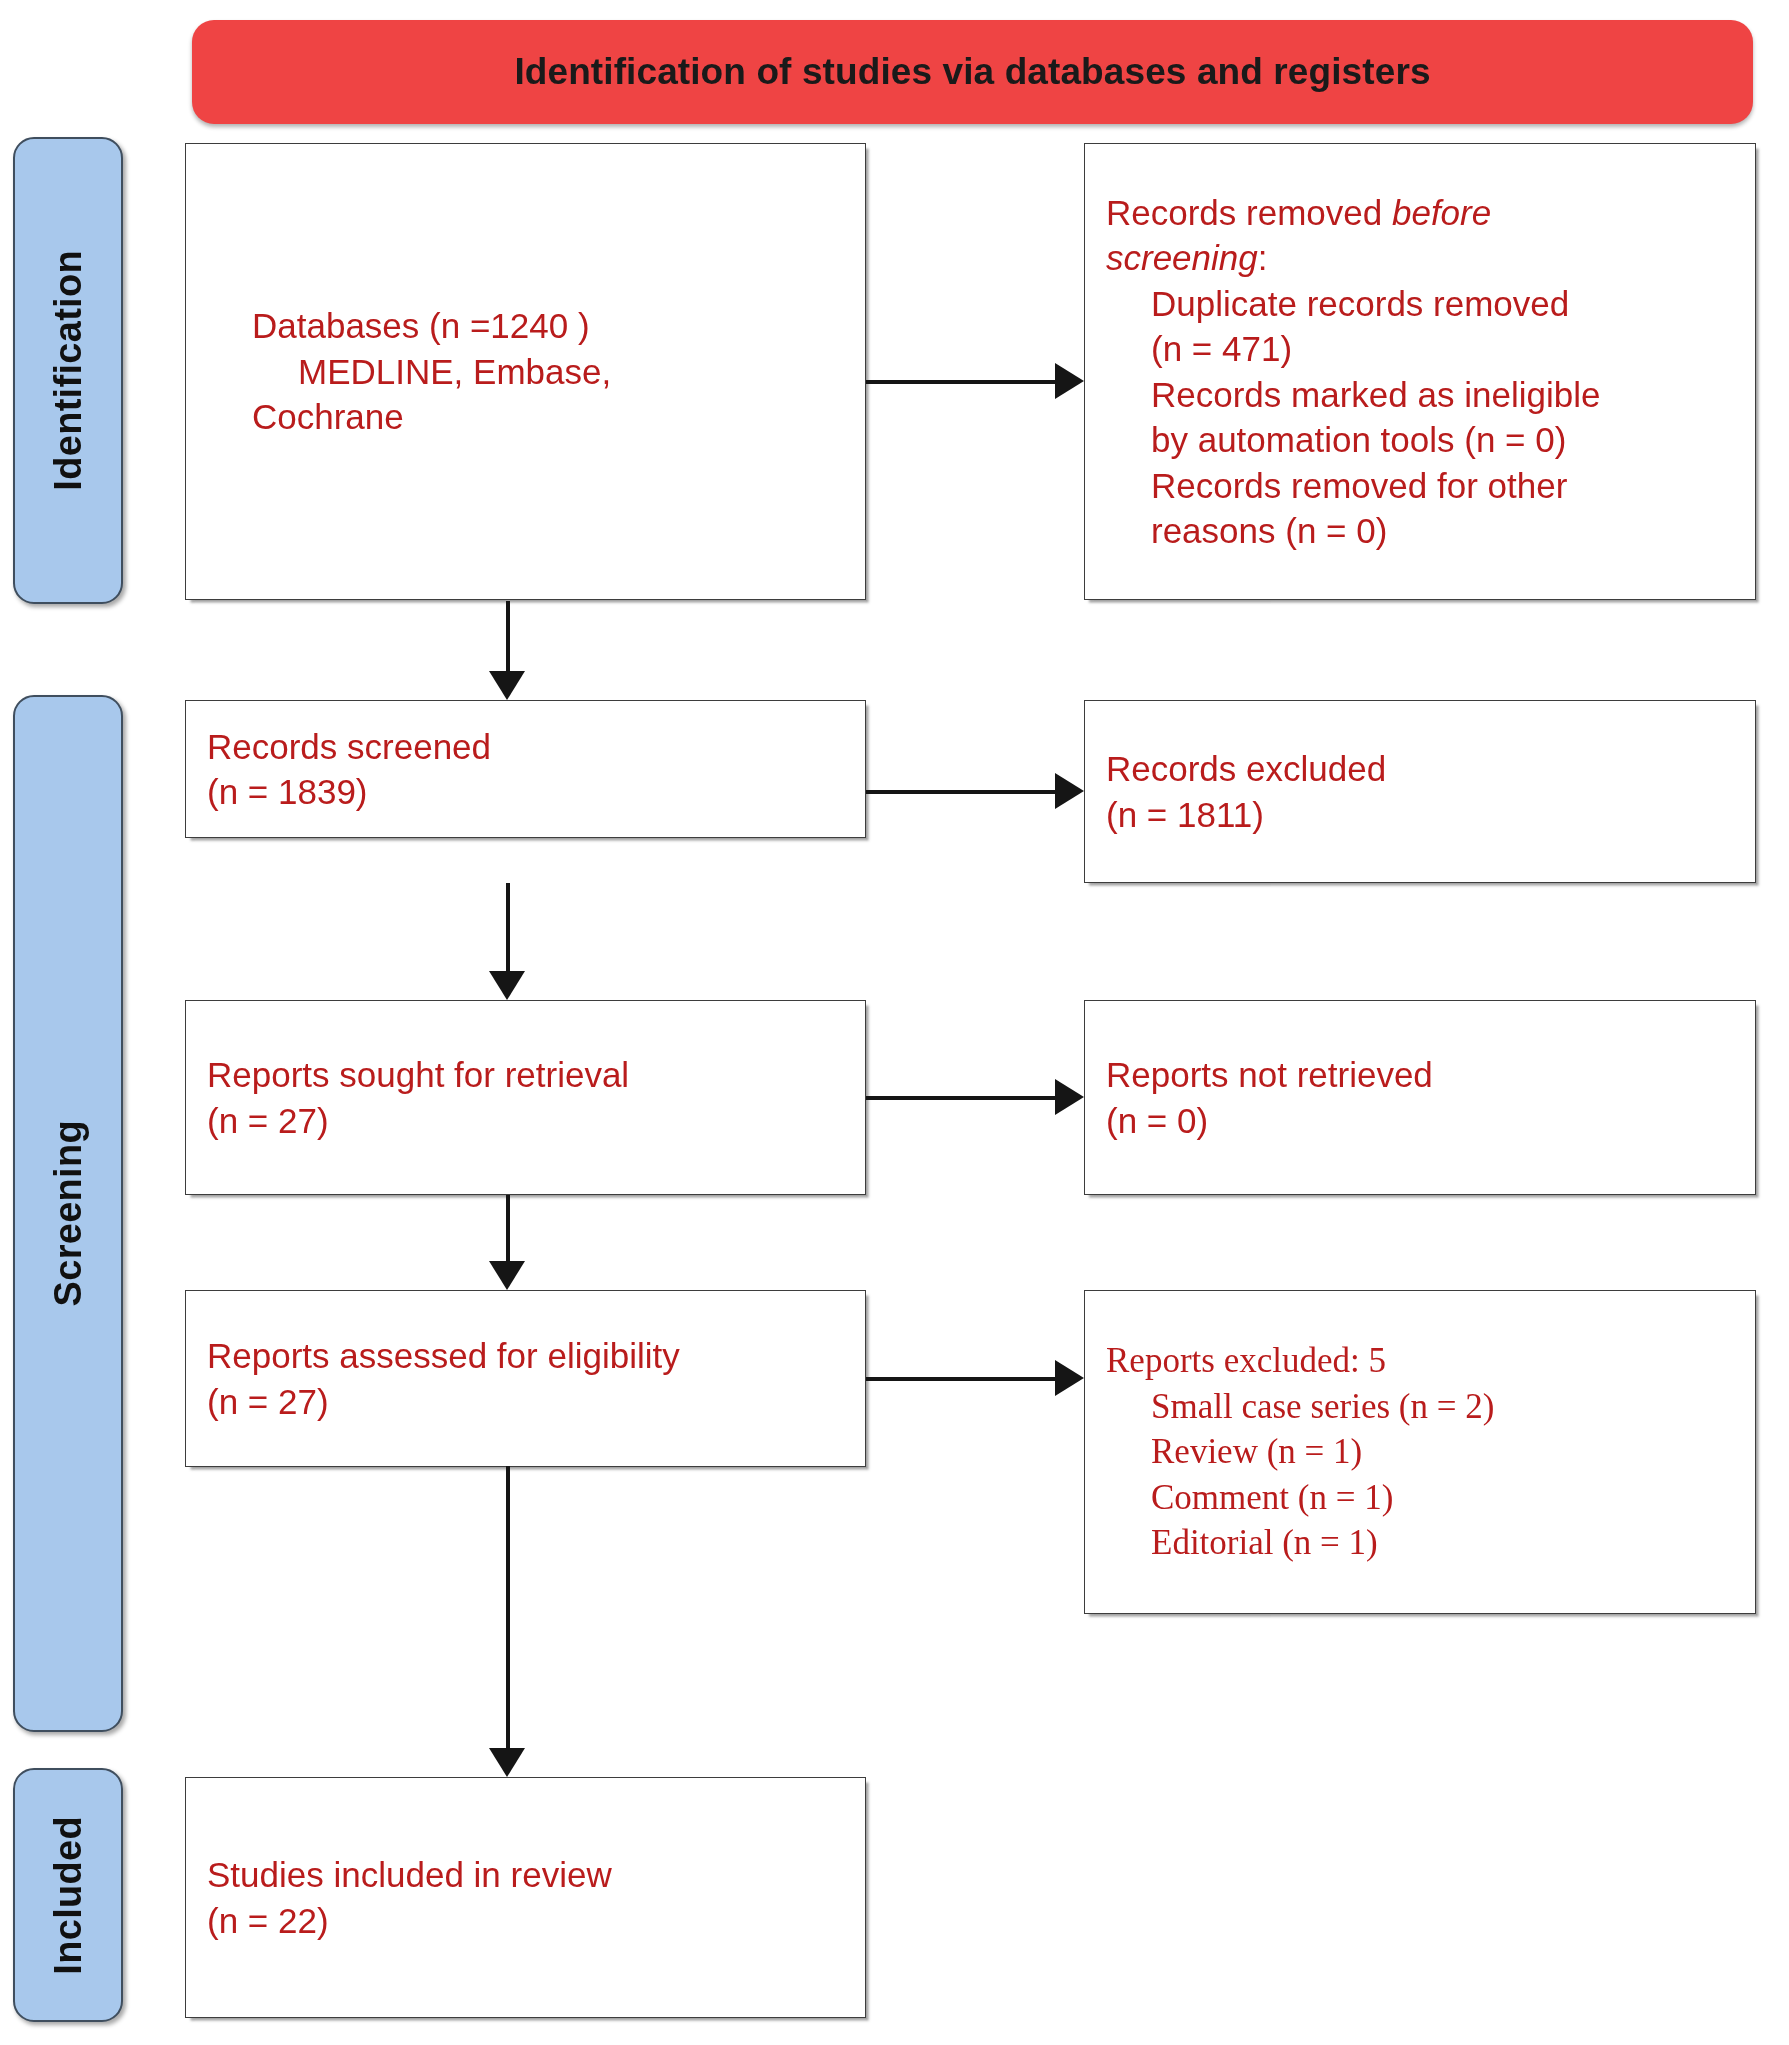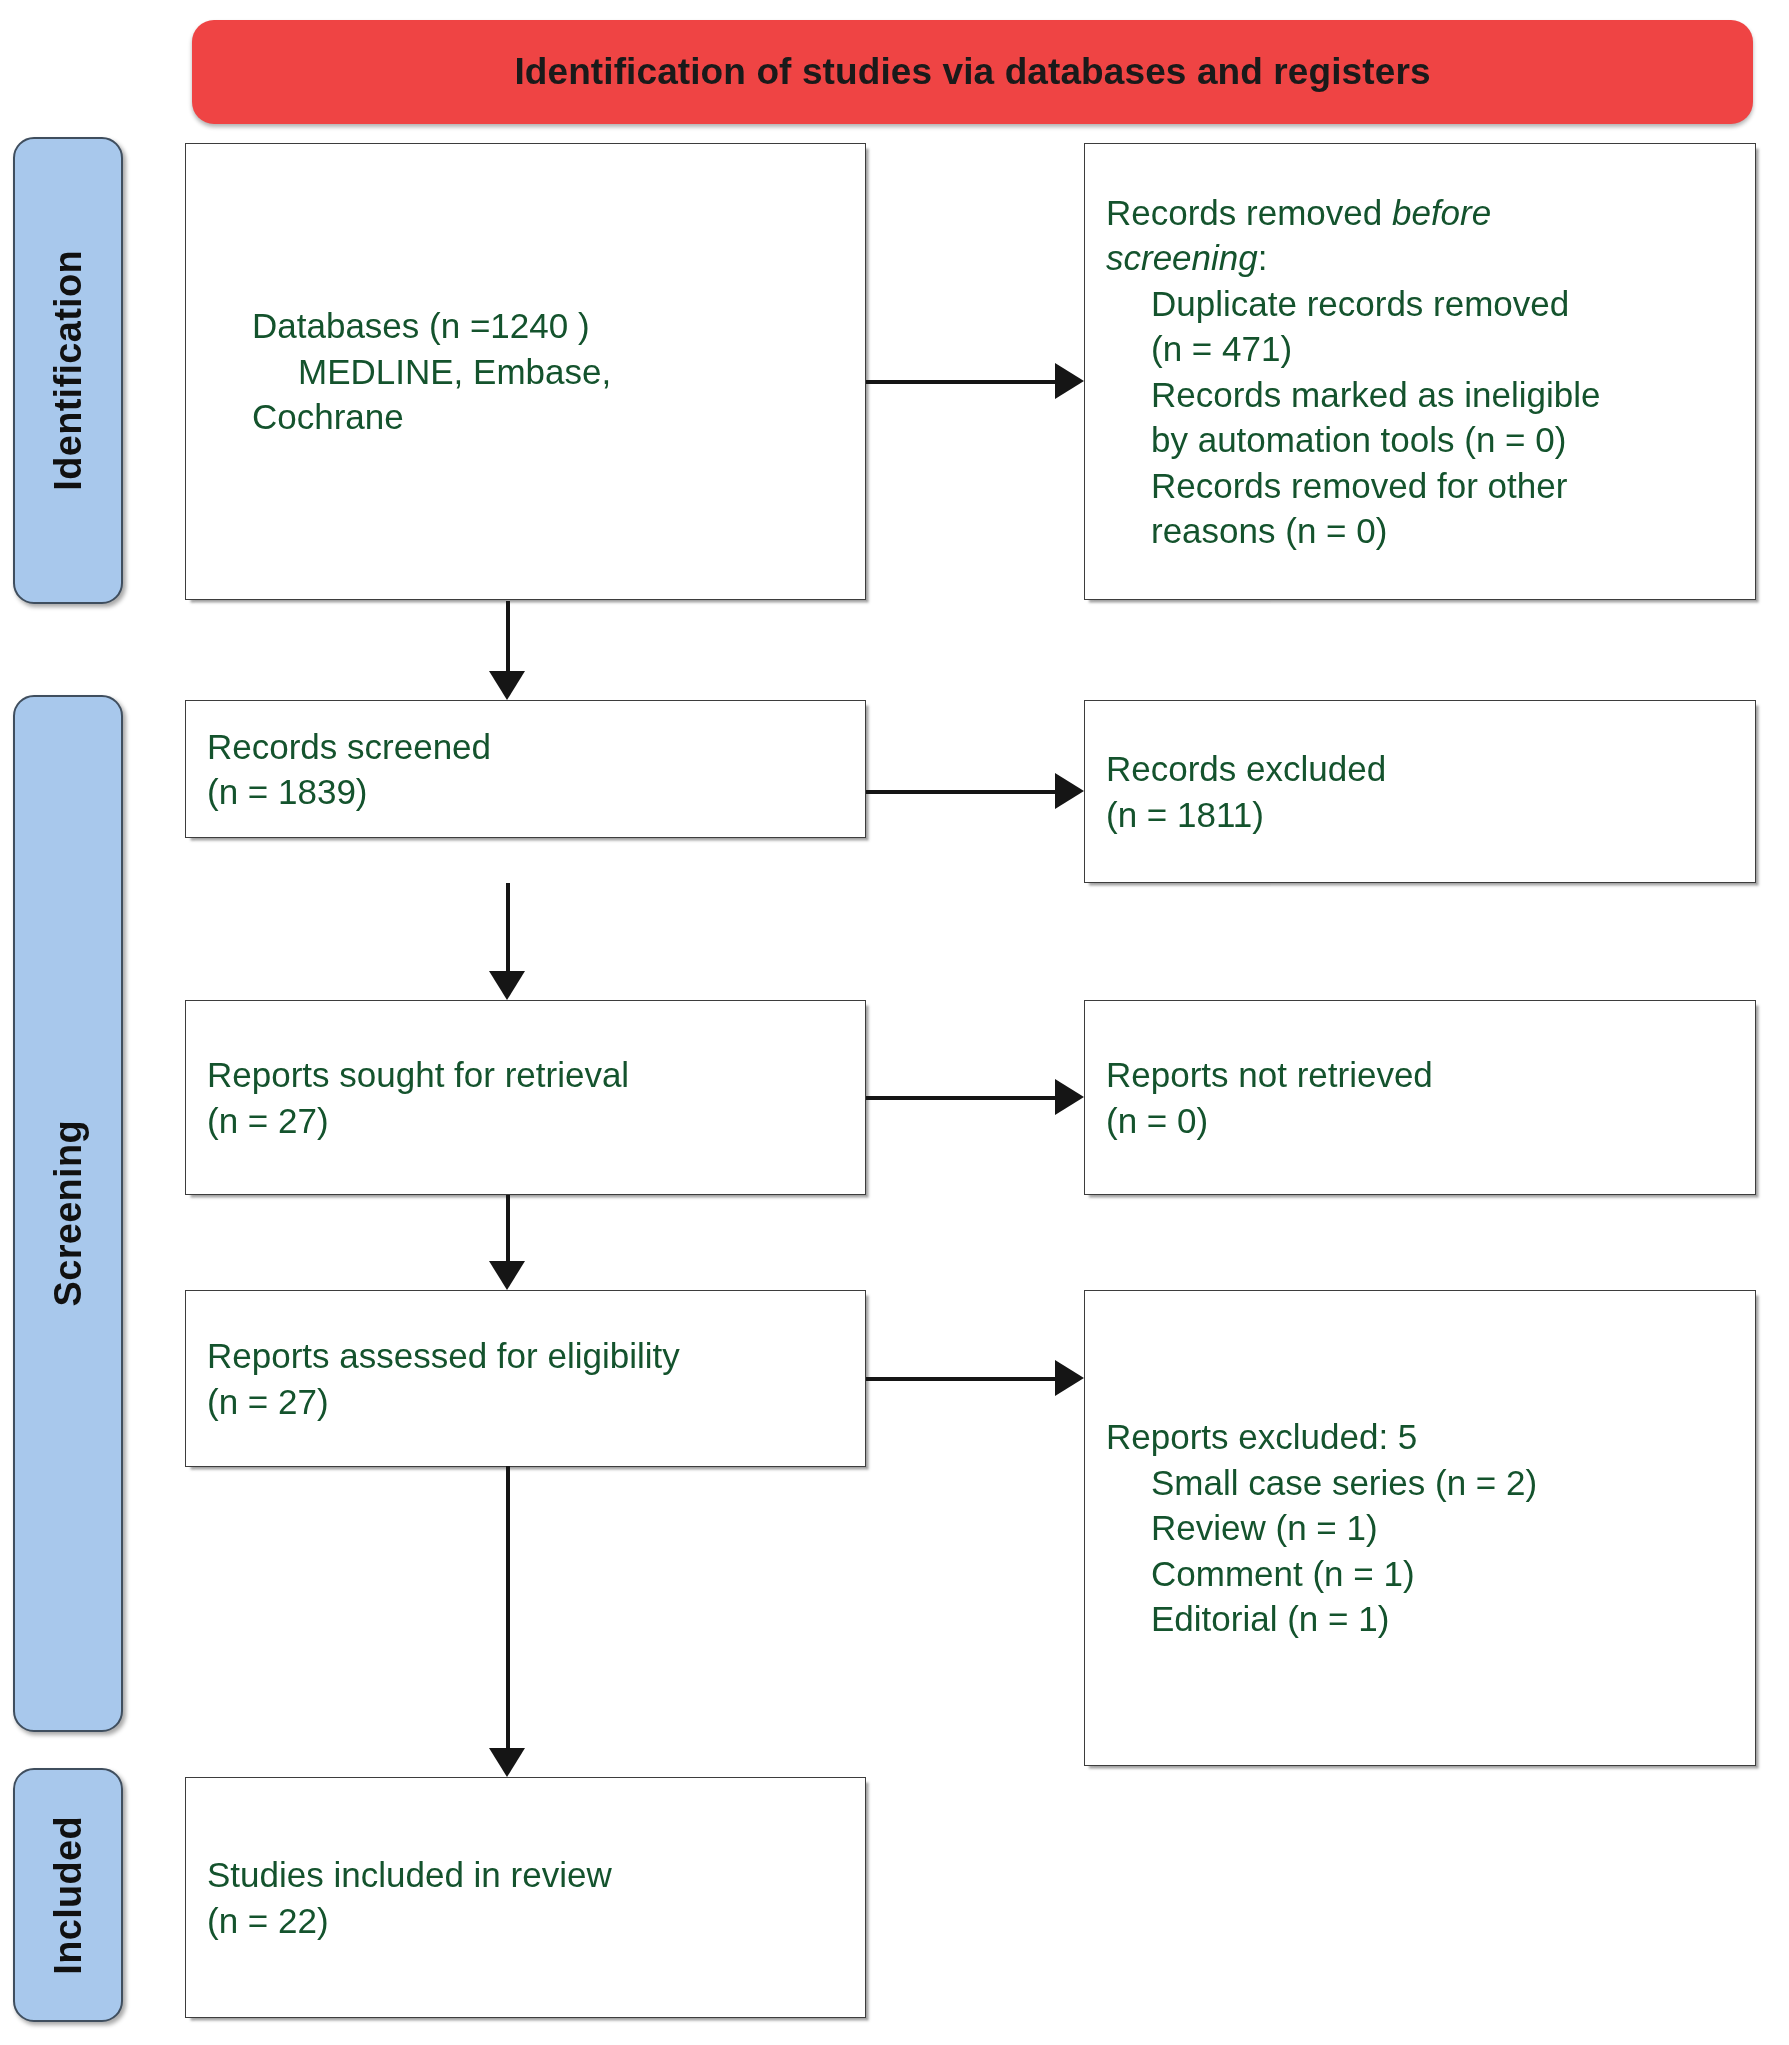--- a/index.html
+++ b/index.html
@@ -50,39 +50,39 @@
     border:1.8px solid #3d3d3d;
     box-shadow:4.3px 4.3px 2.4px -1.2px rgba(90,90,90,0.55);
     box-sizing:border-box;
     display:flex;align-items:center;
   }
   .box-body{
     width:100%;
     padding:0 21px;
     font-size:35px;
     line-height:1.30;
-    color:#14532d;
+    color:#b91c1c;
   }
   .line{display:block;white-space:pre;}
   .ind1{padding-left:45px;}
   .ital{font-style:italic;}
 
   
   .col-left{left:185px;width:681px;}
   
   .col-right{left:1084px;width:672px;}
 
   #box-identified{top:143px;height:457px;}
   #box-removed{top:143px;height:457px;}
   #box-screened{top:700px;height:138px;}
   #box-excluded{top:700px;height:183px;}
   #box-sought{top:1000px;height:195px;}
   #box-not-retrieved{top:1000px;height:195px;}
   #box-assessed{top:1290px;height:177px;}
-  #box-reports-excluded{top:1290px;height:476px;}
+  #box-reports-excluded{top:1290px;height:324px;font-family:Liberation Serif, serif;}
   #box-included{top:1777px;height:241px;}
 
   
   .conn{position:absolute;}
   .conn .shaft-h{
     position:absolute;height:4.3px;background:#151515;top:0;left:0;
   }
   .conn .head-r{
     position:absolute;width:0;height:0;
     border-top:18.3px solid transparent;

